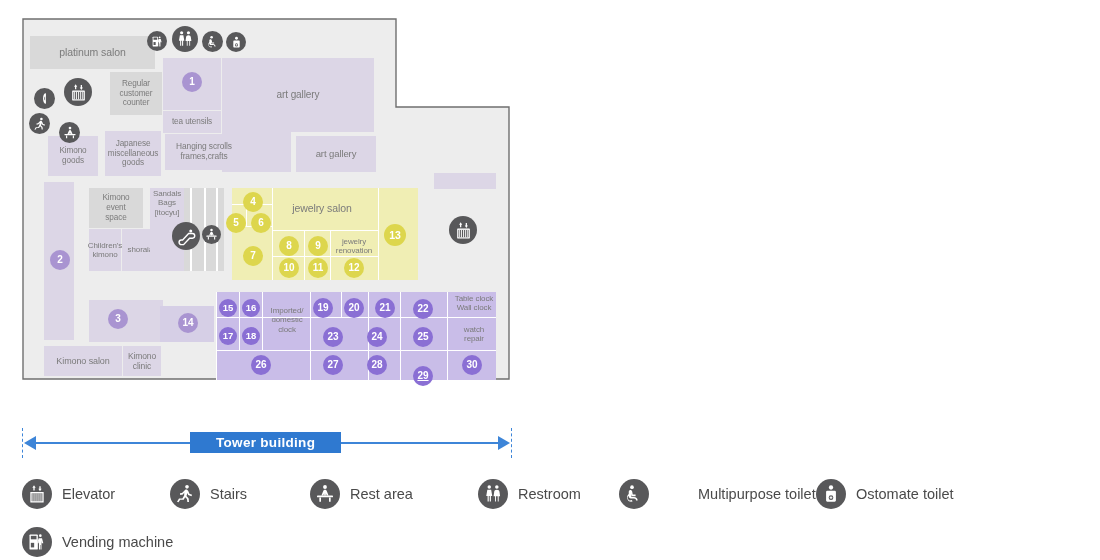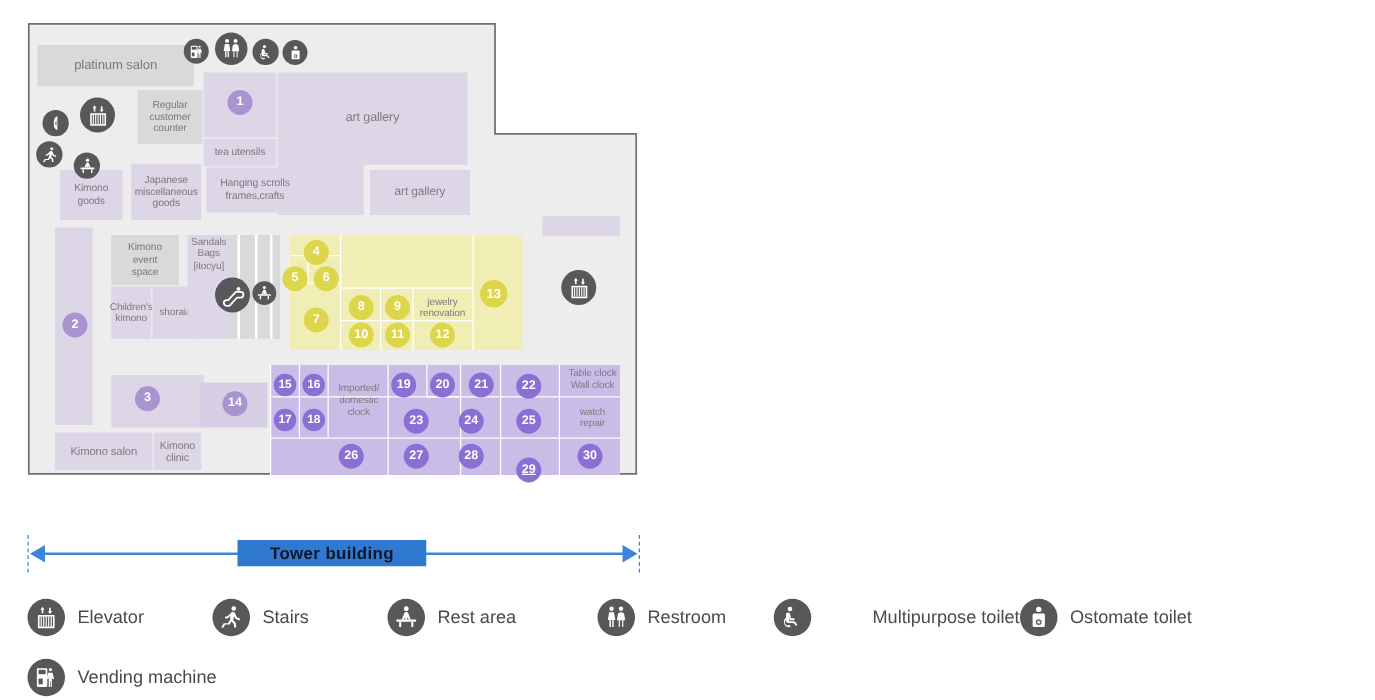--- a/index.html
+++ b/index.html
@@ -75,21 +75,21 @@
   .tower-dash-l, .tower-dash-r {
     position: absolute; top: 0; width: 0; height: 30px;
     border-left: 1px dashed #3d85d8;
   }
   .tower-arrowline { position: absolute; left: 4px; top: 14px; right: 4px; height: 2px; background: #3d85d8; }
   .arrow-head { position: absolute; top: 8px; width: 0; height: 0; }
   .arrow-left  { left: 2px;  border-top: 7px solid transparent; border-bottom: 7px solid transparent; border-right: 12px solid #3d85d8; }
   .arrow-right { right: 2px; border-top: 7px solid transparent; border-bottom: 7px solid transparent; border-left: 12px solid #3d85d8; }
   .tower-label {
     position: absolute; left: 168px; top: 4px;
-    background: #2f79d0; color: #0f172a;
+    background: #2f79d0; color: #ffffff;
     font-size: 13.5px; font-weight: bold;
     padding: 3px 26px; letter-spacing: 0.3px;
     white-space: nowrap;
   }
 
   
   .legend { position: absolute; left: 22px; top: 470px; width: 1060px; }
   .legend-row { display: flex; align-items: center; height: 48px; }
   .legend-item { display: flex; align-items: center; }
   .legend-icon {
@@ -177,20 +177,23 @@
       <span class="room-label">Sandals
 Bags
 [itocyu]</span>
     </div>
     <div class="room escal" style="left:184px; top:188px; width:40px; height:83px;"></div>
     <div class="gapline" style="left:190px; top:188px; width:2px; height:83px;"></div>
     <div class="gapline" style="left:204px; top:188px; width:2px; height:83px;"></div>
     <div class="gapline" style="left:216px; top:188px; width:2px; height:83px;"></div>
 
     <div class="room yellow" style="left:232px; top:188px; width:186px; height:92px;"></div>
+    <div class="room yellow nofill" style="left:272px; top:192px; width:100px; height:32px; font-size:10.5px; background:transparent;">
+      <span class="room-label">jewelry salon</span>
+    </div>
     <div class="room nofill" style="left:330px; top:232px; width:48px; height:28px; white-space:pre-line; font-size:8px;">
       <span class="room-label">jewelry
 renovation</span>
     </div>
 
     <div class="gapline" style="left:232px; top:204px; width:40px; height:1.2px;"></div>
     <div class="gapline" style="left:246px; top:204px; width:1.2px; height:22px;"></div>
     <div class="gapline" style="left:232px; top:226px; width:40px; height:1.2px;"></div>
     <div class="gapline" style="left:272px; top:188px; width:1.2px; height:92px;"></div>
     <div class="gapline" style="left:272px; top:230px; width:106px; height:1.2px;"></div>
@@ -306,21 +309,21 @@
       </div>
     <div class="marker violet m20" style="left:323px; top:327px;">
       <span>23</span>
       </div>
     <div class="marker violet m20" style="left:367px; top:327px;">
       <span>24</span>
       </div>
     <div class="marker violet m20" style="left:413px; top:327px;">
       <span>25</span>
       </div>
-    <div class="marker violet m20" style="left:251px; top:355px;margin-left:20px;">
+    <div class="marker violet m20" style="left:251px; top:355px;">
       <span>26</span>
       </div>
     <div class="marker violet m20" style="left:323px; top:355px;">
       <span>27</span>
       </div>
     <div class="marker violet m20" style="left:367px; top:355px;">
       <span>28</span>
       </div>
     <div class="marker violet m20" style="left:413px; top:366px;text-decoration:underline;">
       <span>29</span>

